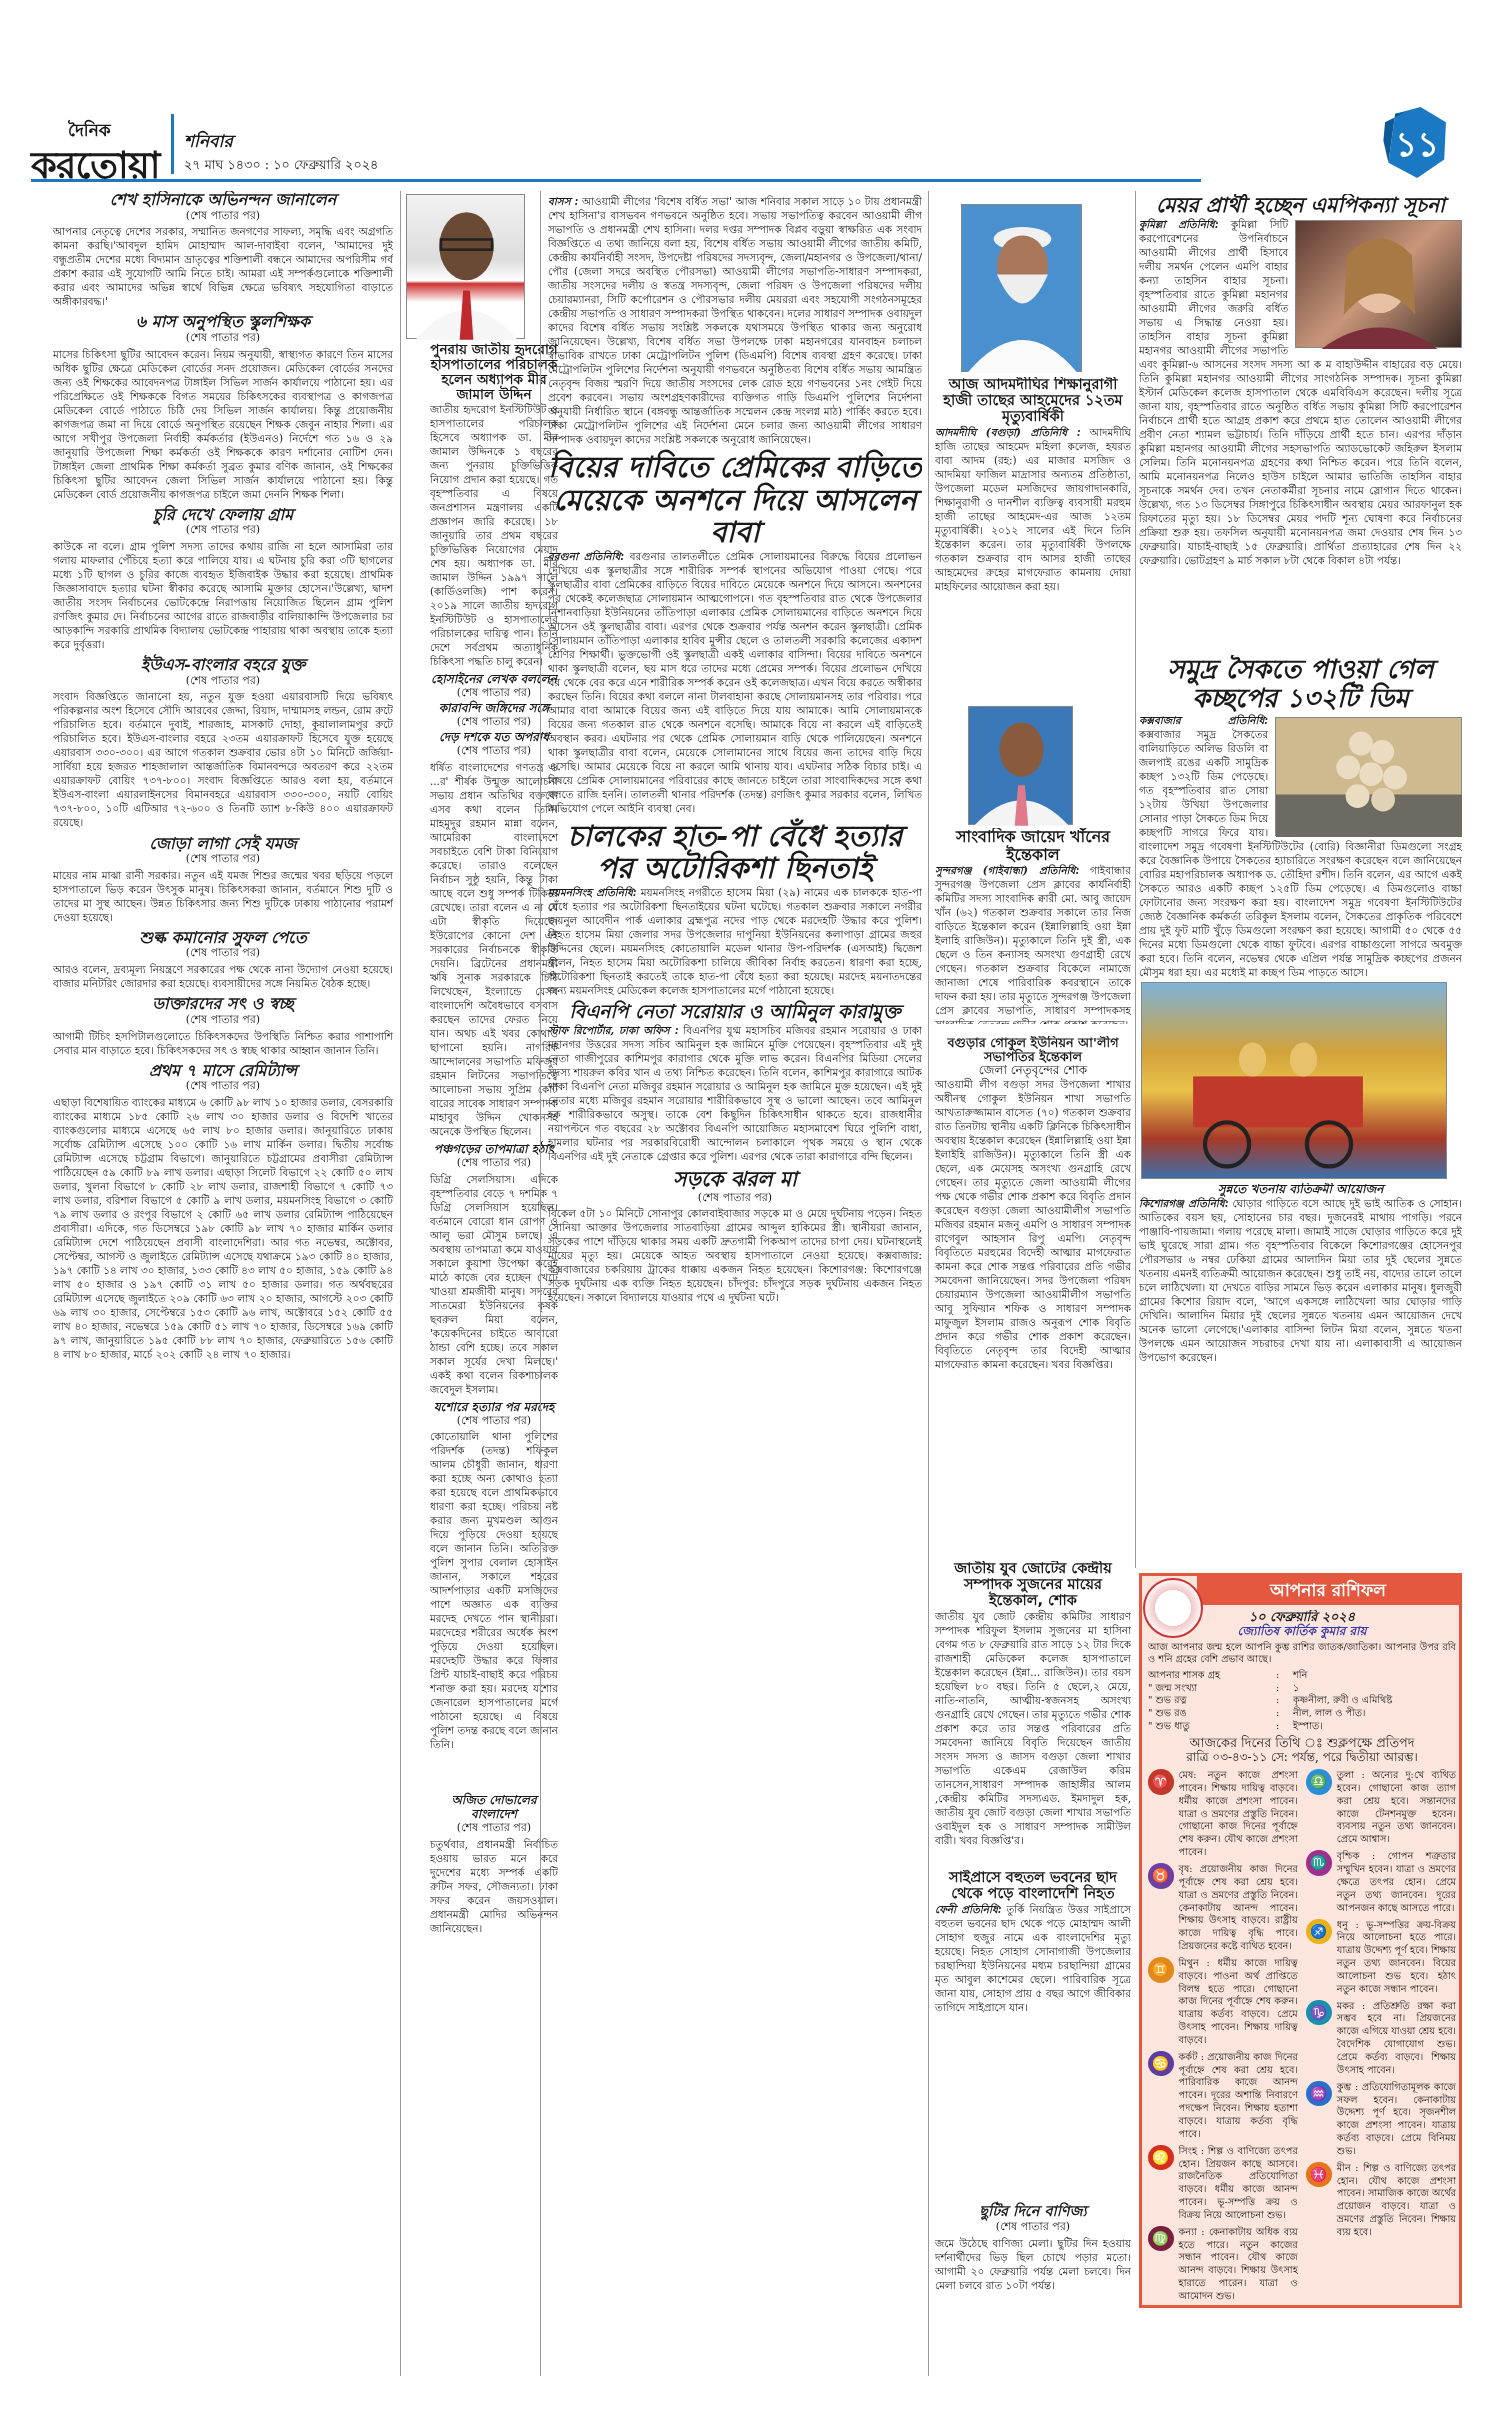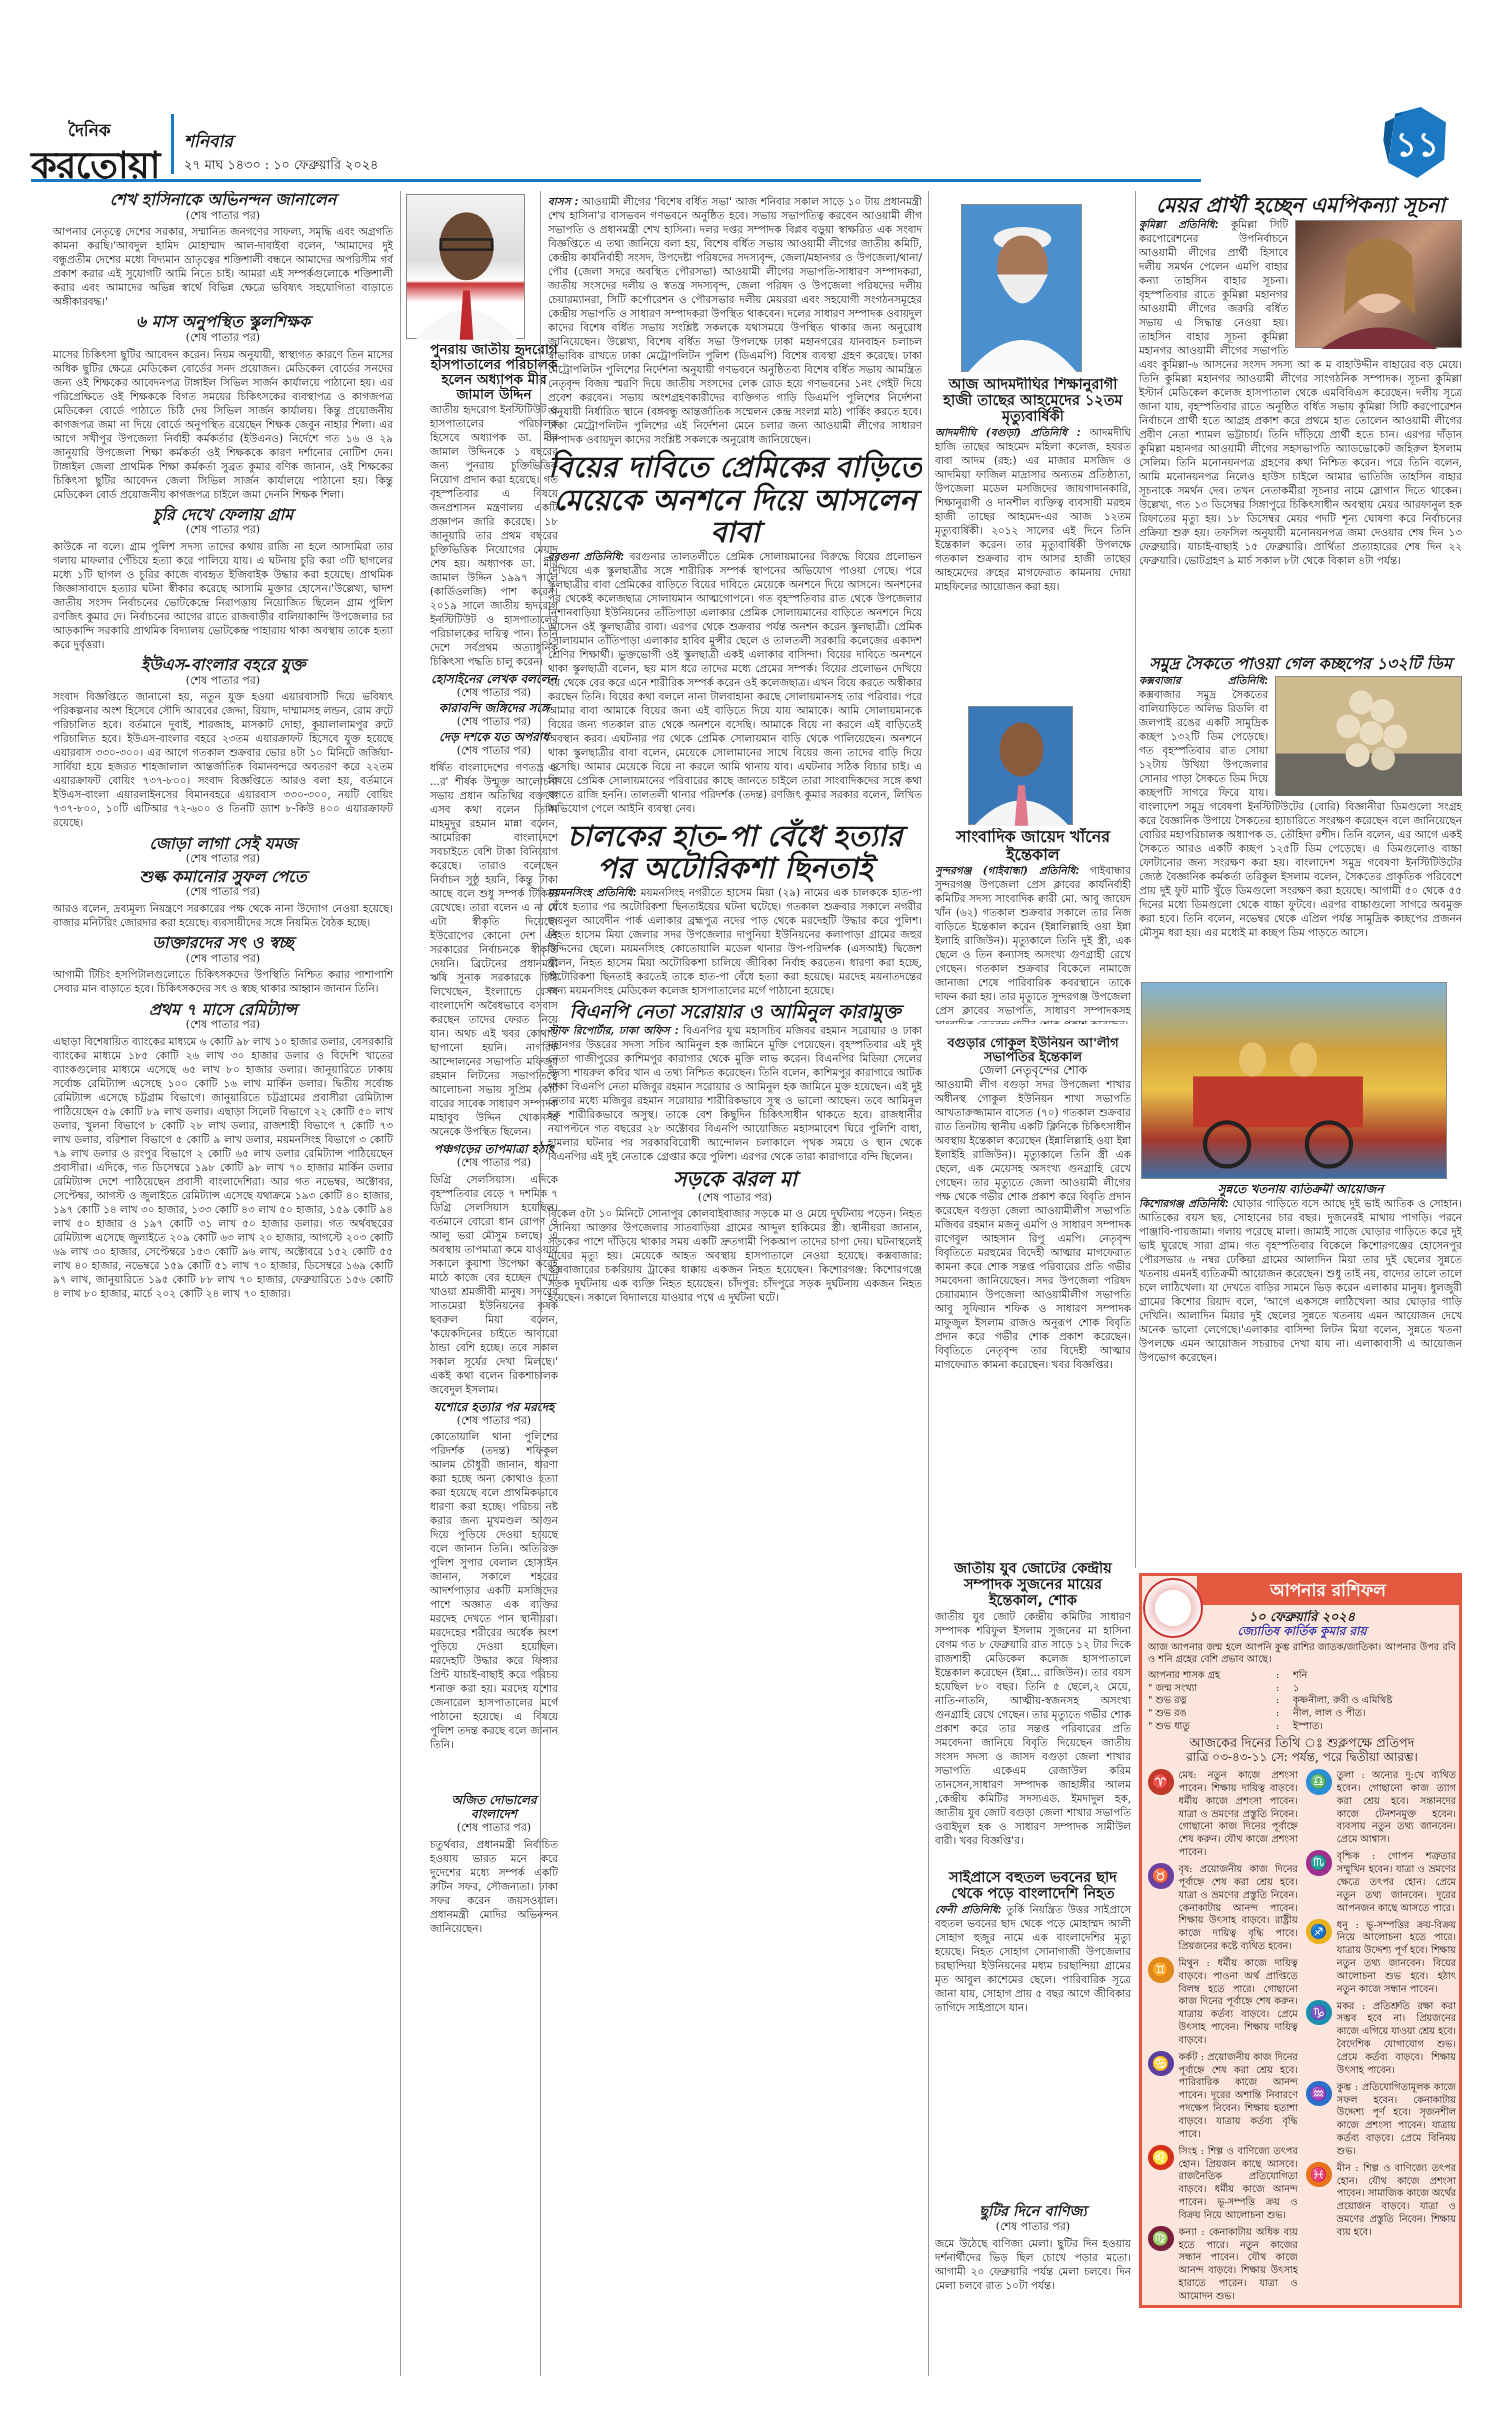--- a/index.html
+++ b/index.html
@@ -63,20 +63,21 @@
     <div class="p">কাউকে না বলে। গ্রাম পুলিশ সদস্য তাদের কথায় রাজি না হলে আসামিরা তার গলায় মাফলার পেঁচিয়ে হত্যা করে পালিয়ে যায়। এ ঘটনায় চুরি করা ৩টি ছাগলের মধ্যে ১টি ছাগল ও চুরির কাজে ব্যবহৃত ইজিবাইক উদ্ধার করা হয়েছে। প্রাথমিক জিজ্ঞাসাবাদে হত্যার ঘটনা স্বীকার করেছে আসামি মুক্তার হোসেন।'উল্লেখ্য, দ্বাদশ জাতীয় সংসদ নির্বাচনের ভোটকেন্দ্রে নিরাপত্তায় নিয়োজিত ছিলেন গ্রাম পুলিশ রণজিৎ কুমার দে। নির্বাচনের আগের রাতে রাজবাড়ীর বালিয়াকান্দি উপজেলার চর আড়কান্দি সরকারি প্রাথমিক বিদ্যালয় ভোটকেন্দ্র পাহারায় থাকা অবস্থায় তাকে হত্যা করে দুর্বৃত্তরা।</div>
   </div>
   <div>
     <div class="hl" style="font-size:16px;">ইউএস-বাংলার বহরে যুক্ত</div>
     <div class="sub">(শেষ পাতার পর)</div>
     <div class="p">সংবাদ বিজ্ঞপ্তিতে জানানো হয়, নতুন যুক্ত হওয়া এয়ারবাসটি দিয়ে ভবিষ্যৎ পরিকল্পনার অংশ হিসেবে সৌদি আরবের জেদ্দা, রিয়াদ, দাম্মামসহ লন্ডন, রোম রুটে পরিচালিত হবে। বর্তমানে দুবাই, শারজাহ, মাসকাট দোহা, কুয়ালালামপুর রুটে পরিচালিত হবে। ইউএস-বাংলার বহরে ২৩তম এয়ারক্রাফট হিসেবে যুক্ত হয়েছে এয়ারবাস ৩৩০-৩০০। এর আগে গতকাল শুক্রবার ভোর ৪টা ১০ মিনিটে জর্জিয়া-সার্বিয়া হয়ে হজরত শাহজালাল আন্তর্জাতিক বিমানবন্দরে অবতরণ করে ২২তম এয়ারক্রাফট বোয়িং ৭৩৭-৮০০। সংবাদ বিজ্ঞপ্তিতে আরও বলা হয়, বর্তমানে ইউএস-বাংলা এয়ারলাইনসের বিমানবহরে এয়ারবাস ৩৩০-৩০০, নয়টি বোয়িং ৭৩৭-৮০০, ১০টি এটিআর ৭২-৬০০ ও তিনটি ড্যাশ ৮-কিউ ৪০০ এয়ারক্রাফট রয়েছে।</div>
   </div>
   <div>
     <div class="hl" style="font-size:16px;">জোড়া লাগা সেই যমজ</div>
     <div class="sub">(শেষ পাতার পর)</div>
+    <div class="p">মায়ের নাম মাঝা রানী সরকার। নতুন এই যমজ শিশুর জন্মের খবর ছড়িয়ে পড়লে হাসপাতালে ভিড় করেন উৎসুক মানুষ। চিকিৎসকরা জানান, বর্তমানে শিশু দুটি ও তাদের মা সুস্থ আছেন। উন্নত চিকিৎসার জন্য শিশু দুটিকে ঢাকায় পাঠানোর পরামর্শ দেওয়া হয়েছে।</div>
   </div>
   <div>
     <div class="hl" style="font-size:16px;">শুল্ক কমানোর সুফল পেতে</div>
     <div class="sub">(শেষ পাতার পর)</div>
     <div class="p">আরও বলেন, দ্রব্যমূল্য নিয়ন্ত্রণে সরকারের পক্ষ থেকে নানা উদ্যোগ নেওয়া হয়েছে। বাজার মনিটরিং জোরদার করা হয়েছে। ব্যবসায়ীদের সঙ্গে নিয়মিত বৈঠক হচ্ছে।</div>
   </div>
   <div>
     <div class="hl" style="font-size:16px;">ডাক্তারদের সৎ ও স্বচ্ছ</div>
     <div class="sub">(শেষ পাতার পর)</div>
     <div class="p">আগামী টিচিং হসপিটালগুলোতে চিকিৎসকদের উপস্থিতি নিশ্চিত করার পাশাপাশি সেবার মান বাড়াতে হবে। চিকিৎসকদের সৎ ও স্বচ্ছ থাকার আহ্বান জানান তিনি।</div>
@@ -191,21 +192,21 @@
   <div class="photo" style="position:relative; float:right; width:167px; height:128px; margin:3.4px 0 3.4px 6.8px; background:linear-gradient(135deg,#5a3a30,#c9967a 50%,#3a2a25);">
     <svg width="167" height="128" viewBox="0 0 196 150">
       <ellipse cx="98" cy="66" rx="34" ry="42" fill="#e8c0a4"></ellipse>
       <path d="M60 40 Q98 0 136 40 L140 110 Q98 60 56 110 Z" fill="#a77a45"></path>
       <path d="M30 150 Q98 100 166 150 Z" fill="#7a2f3a"></path>
     </svg>
   </div>
   <div class="p"><span class="byline">কুমিল্লা প্রতিনিধি:</span> <span>কুমিল্লা সিটি করপোরেশনের উপনির্বাচনে আওয়ামী লীগের প্রার্থী হিসাবে দলীয় সমর্থন পেলেন এমপি বাহার কন্যা তাহসিন বাহার সূচনা। বৃহস্পতিবার রাতে কুমিল্লা মহানগর আওয়ামী লীগের জরুরি বর্ধিত সভায় এ সিদ্ধান্ত নেওয়া হয়। তাহসিন বাহার সূচনা কুমিল্লা মহানগর আওয়ামী লীগের সভাপতি এবং কুমিল্লা-৬ আসনের সংসদ সদস্য আ ক ম বাহাউদ্দীন বাহারের বড় মেয়ে। তিনি কুমিল্লা মহানগর আওয়ামী লীগের সাংগঠনিক সম্পাদক। সূচনা কুমিল্লা ইস্টার্ন মেডিকেল কলেজ হাসপাতাল থেকে এমবিবিএস করেছেন। দলীয় সূত্রে জানা যায়, বৃহস্পতিবার রাতে অনুষ্ঠিত বর্ধিত সভায় কুমিল্লা সিটি করপোরেশন নির্বাচনে প্রার্থী হতে আগ্রহ প্রকাশ করে প্রথমে হাত তোলেন আওয়ামী লীগের প্রবীণ নেতা শ্যামল ভট্টাচার্য। তিনি দাঁড়িয়ে প্রার্থী হতে চান। এরপর দাঁড়ান কুমিল্লা মহানগর আওয়ামী লীগের সহসভাপতি অ্যাডভোকেট জহিরুল ইসলাম সেলিম। তিনি মনোনয়নপত্র গ্রহণের কথা নিশ্চিত করেন। পরে তিনি বলেন, আমি মনোনয়নপত্র নিলেও হাউস চাইলে আমার ভাতিজি তাহসিন বাহার সূচনাকে সমর্থন দেব। তখন নেতাকর্মীরা সূচনার নামে স্লোগান দিতে থাকেন। উল্লেখ্য, গত ১৩ ডিসেম্বর সিঙ্গাপুরে চিকিৎসাধীন অবস্থায় মেয়র আরফানুল হক রিফাতের মৃত্যু হয়। ১৮ ডিসেম্বর মেয়র পদটি শূন্য ঘোষণা করে নির্বাচনের প্রক্রিয়া শুরু হয়। তফসিল অনুযায়ী মনোনয়নপত্র জমা দেওয়ার শেষ দিন ১৩ ফেব্রুয়ারি। যাচাই-বাছাই ১৫ ফেব্রুয়ারি। প্রার্থিতা প্রত্যাহারের শেষ দিন ২২ ফেব্রুয়ারি। ভোটগ্রহণ ৯ মার্চ সকাল ৮টা থেকে বিকাল ৪টা পর্যন্ত।</span></div>
 </div>
 <div class="col" style="left:1139px; top:655px; width:323px; height:323px;">
-  <div class="bigtitle" style="font-size:16px;text-align:center;">সমুদ্র সৈকতে পাওয়া গেল কচ্ছপের ১৩২টি ডিম</div>
+  <div class="bigtitle" style="font-size:26px;text-align:center;">সমুদ্র সৈকতে পাওয়া গেল কচ্ছপের ১৩২টি ডিম</div>
   <div class="photo" style="position:relative; float:right; width:187px; height:119px; margin:3.4px 0 3.4px 6.8px; background:#cfb98e;">
     <svg width="187" height="119" viewBox="0 0 220 140">
       <rect x="0" y="90" width="220" height="50" fill="#6d6a62"></rect>
       <circle cx="100" cy="30" r="14" fill="#eadcc0"></circle>
         <circle cx="125" cy="40" r="14" fill="#eadcc0"></circle>
       <circle cx="85" cy="58" r="14" fill="#eadcc0"></circle>
         <circle cx="112" cy="66" r="14" fill="#eadcc0"></circle>
       <circle cx="140" cy="70" r="14" fill="#eadcc0"></circle>
         <circle cx="96" cy="92" r="14" fill="#eadcc0"></circle>
       <circle cx="126" cy="96" r="14" fill="#e0d2b4"></circle>

